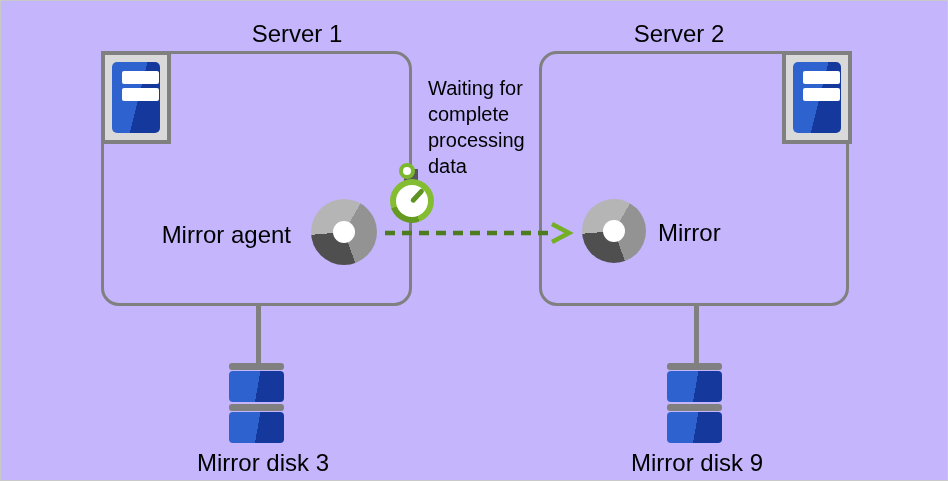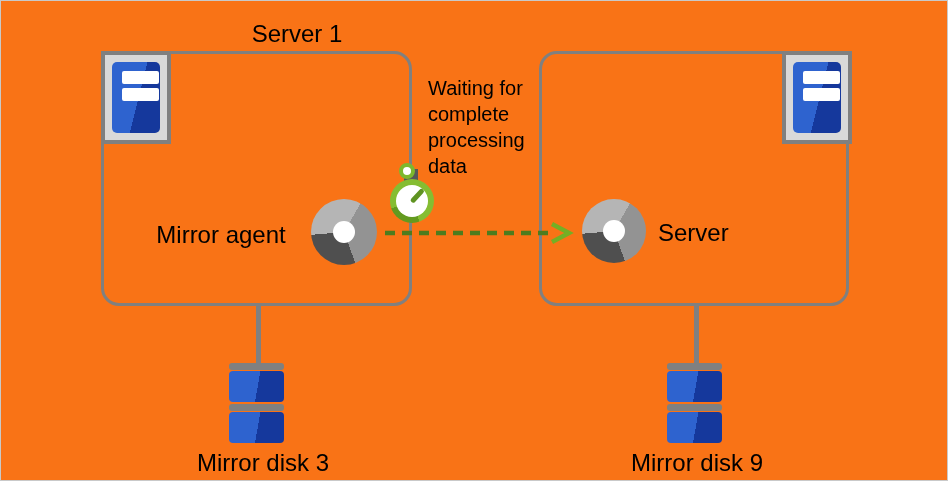--- a/index.html
+++ b/index.html
@@ -1,20 +1,20 @@
 <!DOCTYPE html>
 <html><head>
 <meta charset="utf-8">
 <style>
   html,body { margin:0; padding:0; background:#fff; }
   .canvas {
     position:relative; width:948px; height:481px;
     border:1px solid #c9c9c9; box-sizing:border-box;
     font-family:"Liberation Sans", sans-serif; color:#000;
-    overflow:hidden; background:#f97316;
+    overflow:hidden; background:#c4b5fd;
   }
   .label { position:absolute; font-size:24px; line-height:26px; white-space:nowrap; }
   .center { text-align:center; }
   .right  { text-align:right; }
 
   
   .server-box {
     position:absolute; border:3px solid #808080; border-radius:18px;
     box-sizing:border-box; background:transparent;
   }
@@ -100,42 +100,43 @@
   }
 
   .arrow-svg { position:absolute; left:380px; top:218px; z-index:3; }
 </style>
 </head>
 <body>
 
 <div class="canvas">
 
   <div class="label center" style="left:246px; top:20px; width:100px;">Server 1</div>
+  <div class="label center" style="left:628px; top:20px; width:100px;">Server 2</div>
 
   <div class="server-box box1"></div>
   <div class="server-box box2"></div>
 
   <div class="server-icon icon1">
     <div class="chassis">
       <div class="bar b1"></div>
       <div class="bar b2"></div>
     </div>
   </div>
   <div class="server-icon icon2">
     <div class="chassis">
       <div class="bar b1"></div>
       <div class="bar b2"></div>
     </div>
   </div>
 
-  <div class="label right" style="left:150px; top:221px; width:140px;text-align:center;">Mirror agent</div>
+  <div class="label right" style="left:150px; top:221px; width:140px;">Mirror agent</div>
   <div class="donut donut1"></div>
 
   <div class="donut donut2"></div>
-  <div class="label" style="left:657px; top:219px;">Server</div>
+  <div class="label" style="left:657px; top:219px;">Mirror</div>
 
   <div class="waiting">Waiting for
 complete
 processing
 data</div>
 
   <div class="sw-stem"></div>
   <div class="sw-crown"></div>
   <div class="sw-body"></div>
   <div class="sw-hand"></div>

